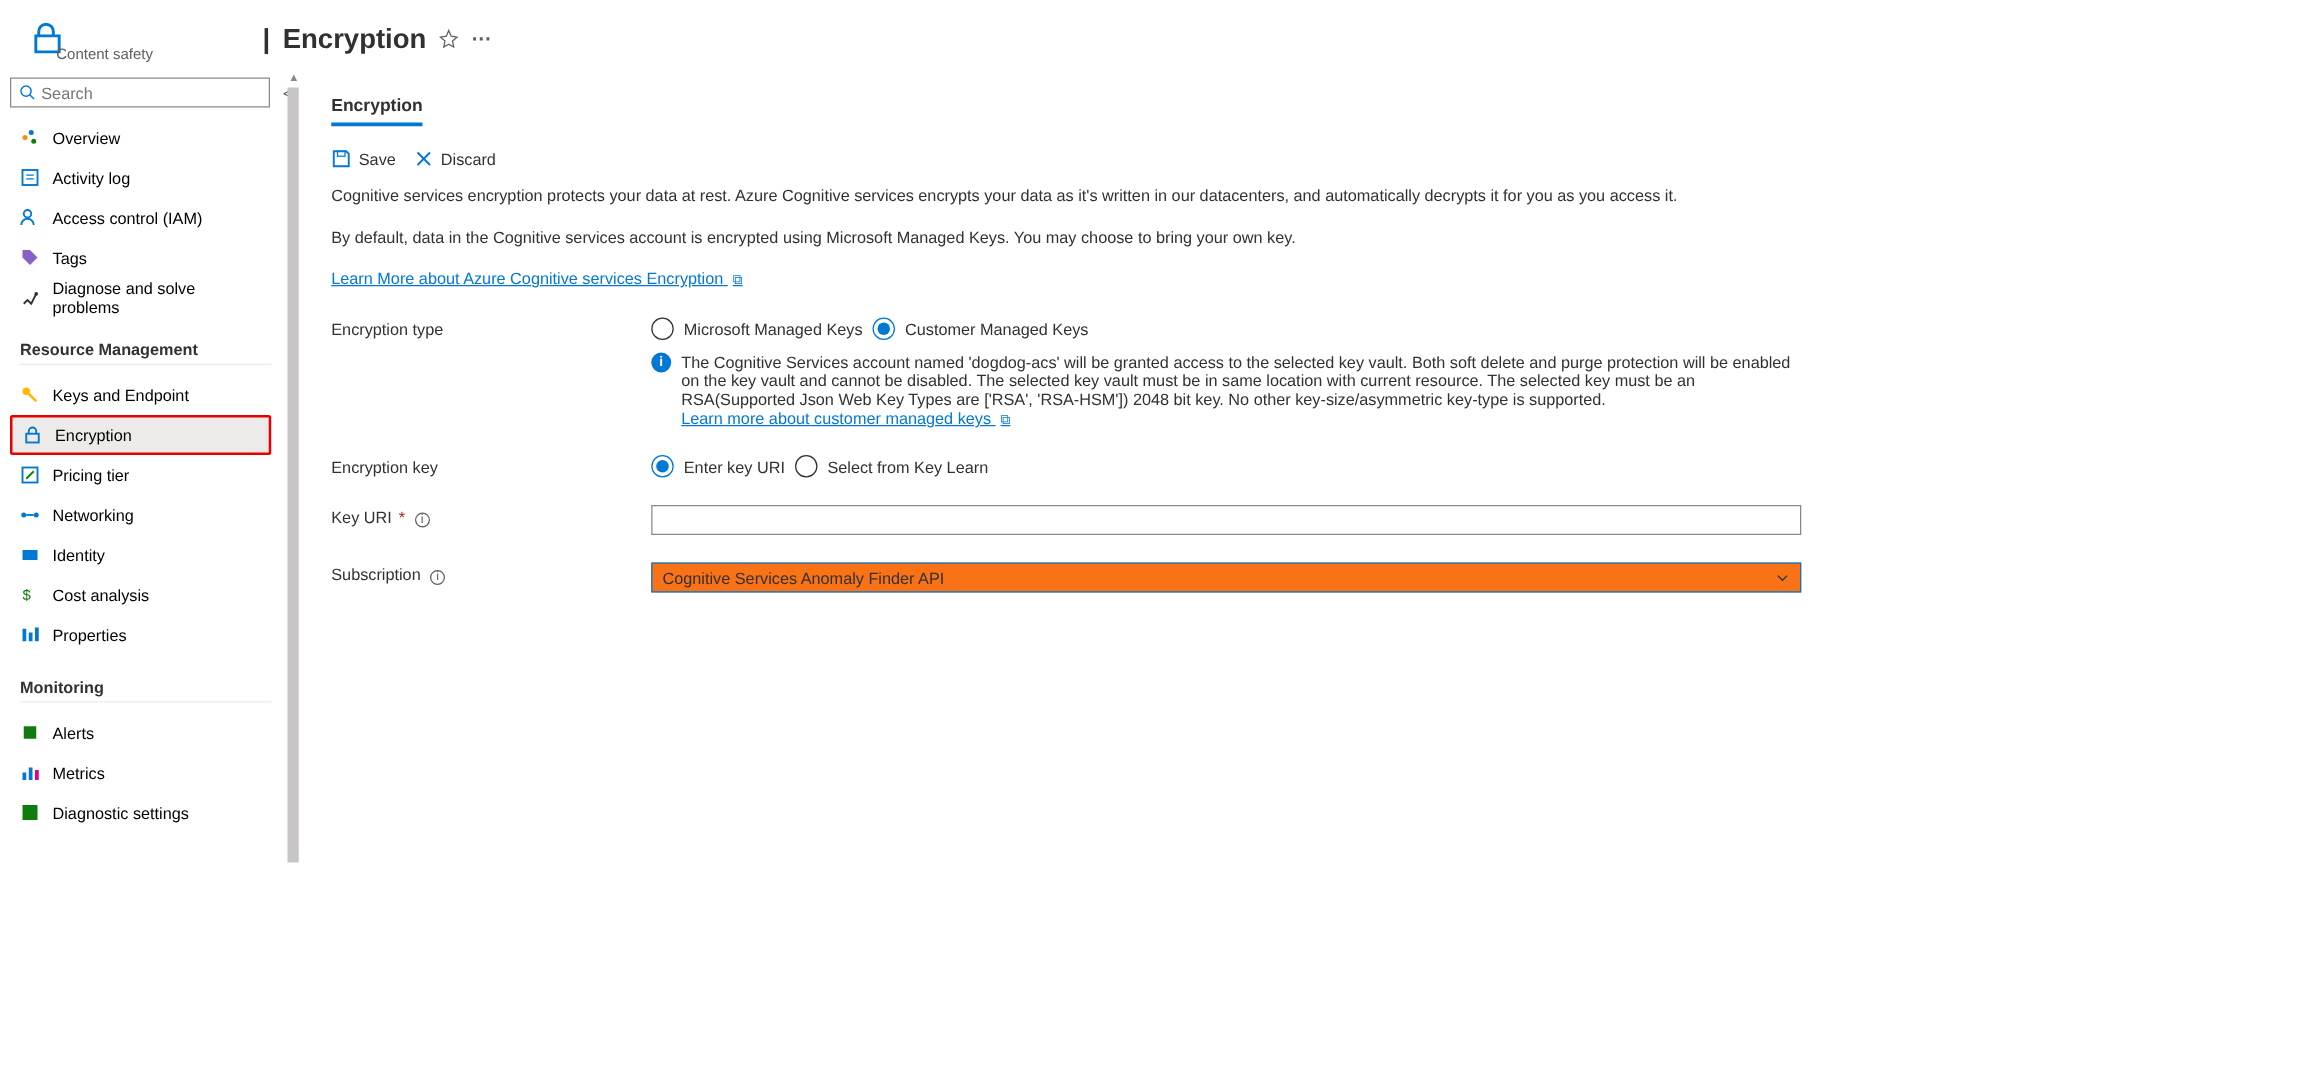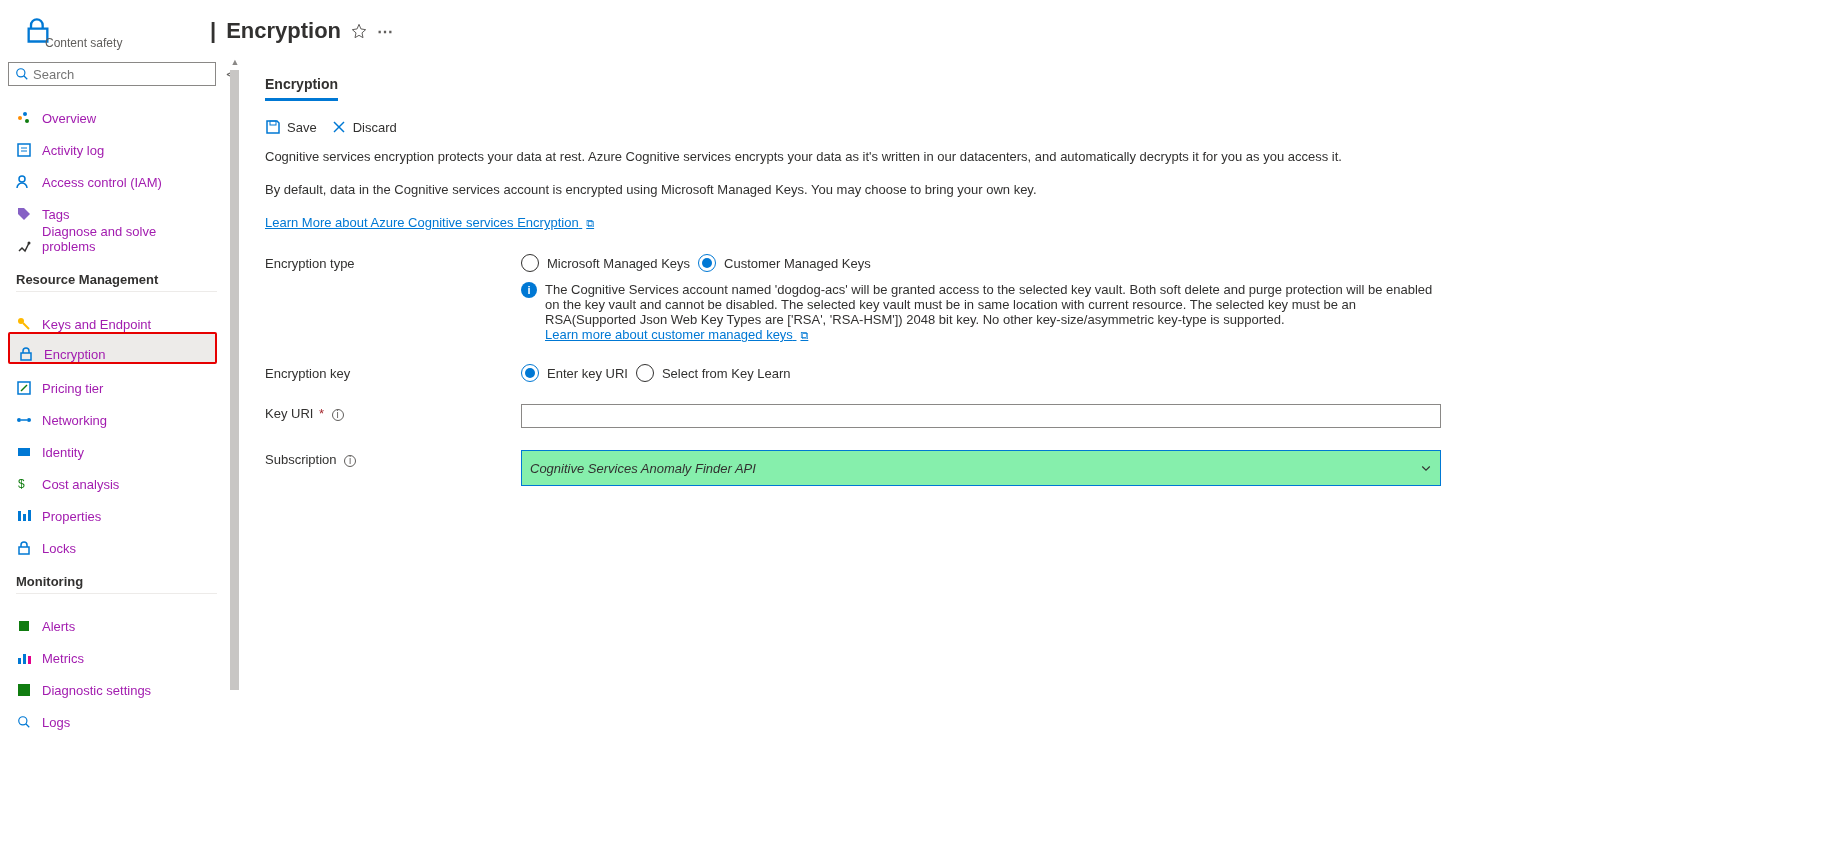--- a/index.html
+++ b/index.html
@@ -12,21 +12,21 @@
 
 .body-wrap { display: flex; height: calc(100% - 56px); }
 
 .sidebar { width: 225px; border-right: none; padding: 6px 8px 0 8px; position: relative; }
 .sidebar .search-wrap { display: flex; align-items: center; gap: 6px; }
 .sidebar .search-box { display: flex; align-items: center; border: 1px solid #8a8886; height: 24px; width: 212px; padding: 0 6px; gap: 4px; }
 .sidebar .search-box input { border: none; outline: none; font-size: 13px; flex: 1; color: #605e5c; background: transparent; }
 .collapse-btn { margin-left: 4px; color: #605e5c; font-size: 11px; cursor: pointer; }
 
 .nav { margin-top: 8px; }
-.nav-item { display: flex; align-items: flex-end; gap: 10px; height: 32px; padding: 0 8px; cursor: pointer; font-size: 13px; color: #a21caf; }
+.nav-item { display: flex; align-items: center; gap: 10px; height: 32px; padding: 0 8px; cursor: pointer; font-size: 13px; color: #000000; }
 .nav-item.active { background: #edebe9; }
 .nav-item .icon { width: 16px; height: 16px; display: inline-flex; align-items: center; justify-content: center; }
 .nav-section { font-size: 13px; font-weight: 600; color: #323130; margin: 18px 0 4px 8px; border-bottom: 1px solid #edebe9; padding-bottom: 4px; }
 
 .highlight-box { border: 2px solid #e60000; border-radius: 2px; }
 
 .scroll-track { position: absolute; right: -16px; top: 0; width: 12px; height: 100%; }
 .scroll-arrow { width: 12px; height: 12px; color: #8a8886; font-size: 9px; text-align: center; line-height: 12px; user-select: none; }
 .scroll-thumb { width: 9px; margin-left: 1px; background: #c8c6c4; height: 620px; margin-top: 2px; }
 
@@ -52,21 +52,21 @@
 .radio-opt { display: flex; align-items: center; gap: 8px; cursor: pointer; }
 .radio { width: 18px; height: 18px; border-radius: 50%; border: 1px solid #323130; display: inline-flex; align-items: center; justify-content: center; }
 .radio.checked { border-color: #0078d4; }
 .radio.checked::after { content: ""; width: 10px; height: 10px; border-radius: 50%; background: #0078d4; }
 
 .info-panel { display: flex; gap: 8px; margin-top: 10px; max-width: 920px; }
 .info-panel .info-icon-solid { color: #0078d4; font-size: 14px; flex-shrink: 0; width: 16px; height: 16px; border-radius: 50%; background: #0078d4; color: #fff; display: inline-flex; align-items: center; justify-content: center; font-weight: bold; font-size: 11px; }
 .info-panel .text { font-size: 13px; color: #323130; }
 
 .input-text { width: 100%; height: 24px; border: 1px solid #8a8886; padding: 0 8px; font-size: 13px; }
-.select-box { width: 100%; height: 36px; border: 1px solid #0078d4; padding: 0 8px; font-size: 13px; display: flex; align-items: center; justify-content: space-between; background: #86efac; cursor: pointer; font-style: italic; }
+.select-box { width: 100%; height: 24px; border: 1px solid #0078d4; padding: 0 8px; font-size: 13px; display: flex; align-items: center; justify-content: space-between; background: #f97316; cursor: pointer; }
 .select-box .chev { color: #323130; }
 
 svg { display: block; }
 </style>
 </head>
 <body>
 
 <div class="header">
   <span class="lock-icon">
     <svg viewBox="0 0 24 24" width="28" height="28">
@@ -208,29 +208,20 @@
       <div class="nav-item">
         <span class="icon">
             <svg width="16" height="16" viewBox="0 0 16 16">
               <rect x="2" y="3" width="3" height="10" fill="#0078d4"></rect>
               <rect x="7" y="6" width="3" height="7" fill="#0078d4"></rect>
               <rect x="12" y="2" width="3" height="11" fill="#0078d4"></rect>
             </svg>
           </span>
         <span>Properties</span>
       </div>
-      <div class="nav-item">
-        <span class="icon">
-            <svg width="16" height="16" viewBox="0 0 16 16">
-              <rect x="3" y="7" width="10" height="7" fill="none" stroke="#0078d4" stroke-width="1.5"></rect>
-              <path d="M5 7V5a3 3 0 0 1 6 0v2" fill="none" stroke="#0078d4" stroke-width="1.5"></path>
-            </svg>
-          </span>
-        <span>Locks</span>
-      </div>
     </div>
 
     <div class="nav-section">Monitoring</div>
     <div class="nav">
       <div class="nav-item">
         <span class="icon">
             <svg width="16" height="16" viewBox="0 0 16 16">
               <rect x="3" y="3" width="10" height="10" fill="#107c10"></rect>
             </svg>
           </span>
@@ -246,29 +237,20 @@
           </span>
         <span>Metrics</span>
       </div>
       <div class="nav-item">
         <span class="icon">
             <svg width="16" height="16" viewBox="0 0 16 16">
               <rect x="2" y="2" width="12" height="12" fill="#107c10"></rect>
             </svg>
           </span>
         <span>Diagnostic settings</span>
-      </div>
-      <div class="nav-item">
-        <span class="icon">
-            <svg width="14" height="14" viewBox="0 0 24 24">
-              <circle cx="10" cy="10" r="7" fill="none" stroke="#0078d4" stroke-width="2"></circle>
-              <line x1="15" y1="15" x2="21" y2="21" stroke="#0078d4" stroke-width="2"></line>
-            </svg>
-          </span>
-        <span>Logs</span>
       </div>
     </div>
 
     <div class="scroll-track">
       <div class="scroll-arrow">▲</div>
       <div class="scroll-thumb"></div>
     </div>
   </div>
 
   <div class="main">

